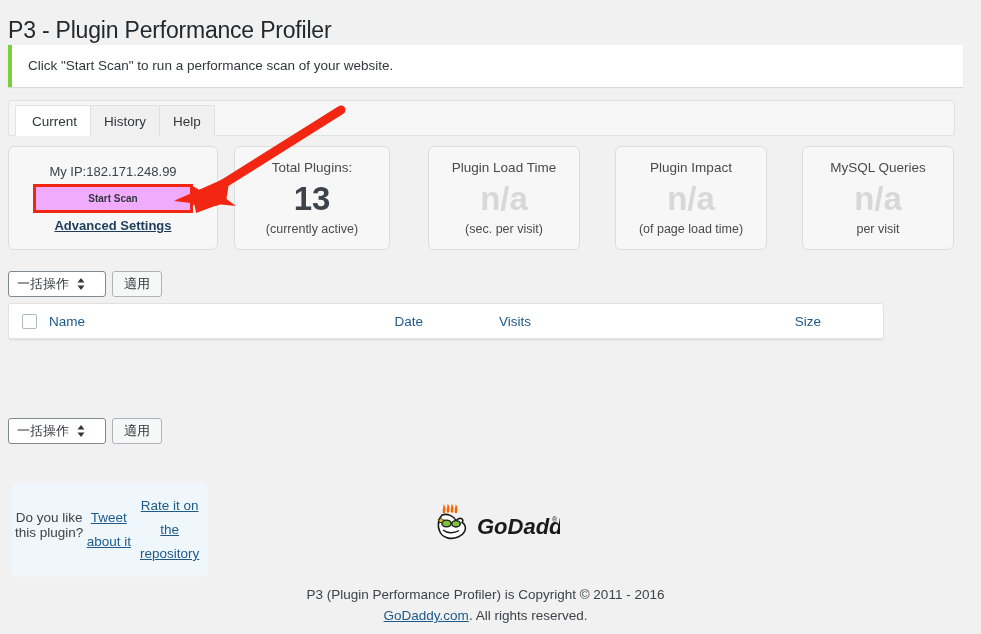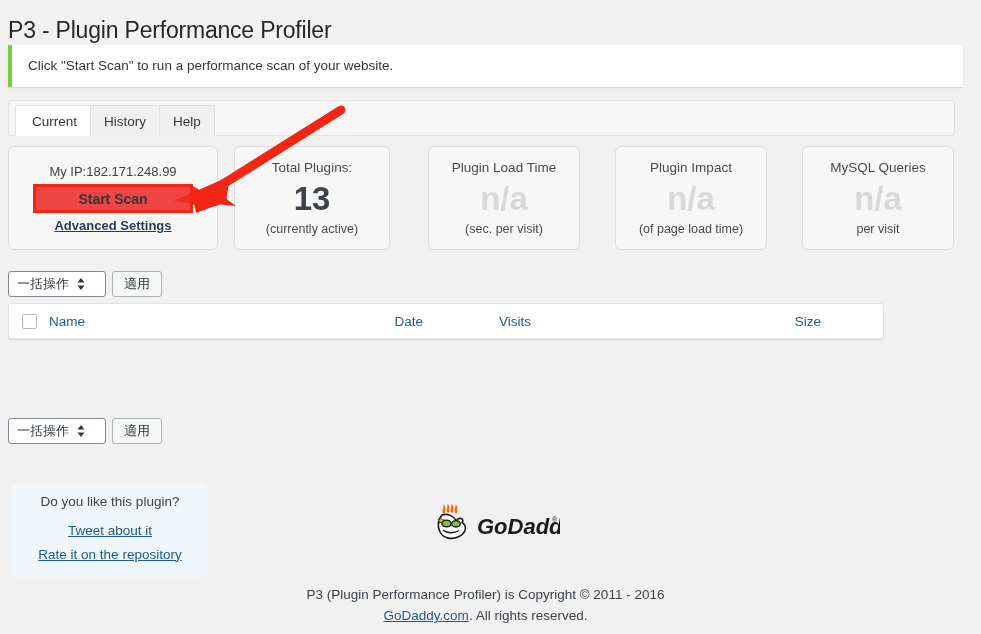--- a/index.html
+++ b/index.html
@@ -134,24 +134,24 @@
   #card-scan { left: 0; width: 210px; }
   .ip-line {
     font-size: 13px;
     color: #3c434a;
     line-height: 18px;
     margin-bottom: 3px;
   }
   .start-scan-btn {
     width: 160px;
     height: 29px;
-    background: #ef4444;
+    background: #f0abfc;
     border: 3px solid #f22613;
     box-sizing: border-box;
-    font-size: 14px;
+    font-size: 10px;
     font-weight: bold;
     color: #32373c;
     display: flex;
     align-items: center;
     justify-content: center;
     cursor: pointer;
     font-family: "Liberation Sans", sans-serif;
   }
   .adv-settings {
     margin-top: 5px;
@@ -267,21 +267,21 @@
   .likebox {
     position: absolute;
     left: 12px;
     top: 483px;
     width: 196px;
     height: 94px;
     background: #eff7fc;
     border-radius: 6px;
     box-sizing: border-box;
     display: flex;
-    flex-direction: column;
+    flex-direction: row;
     align-items: center;
     justify-content: center;
     text-align: center;
   }
   .likebox-title {
     font-size: 13.5px;
     color: #3c434a;
     margin-bottom: 10px;
   }
   .likebox a {

